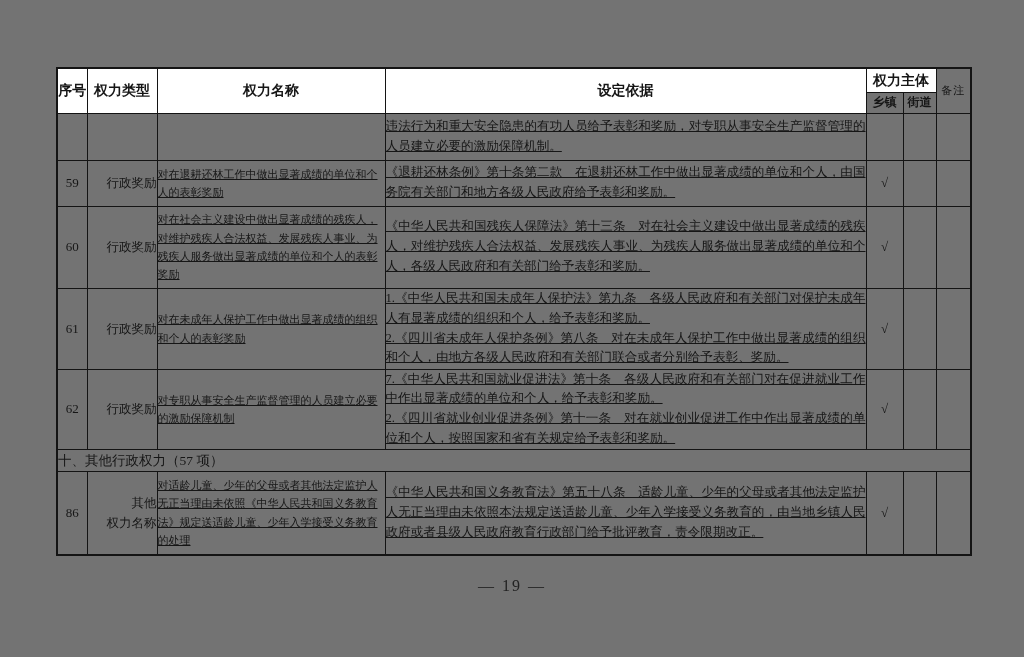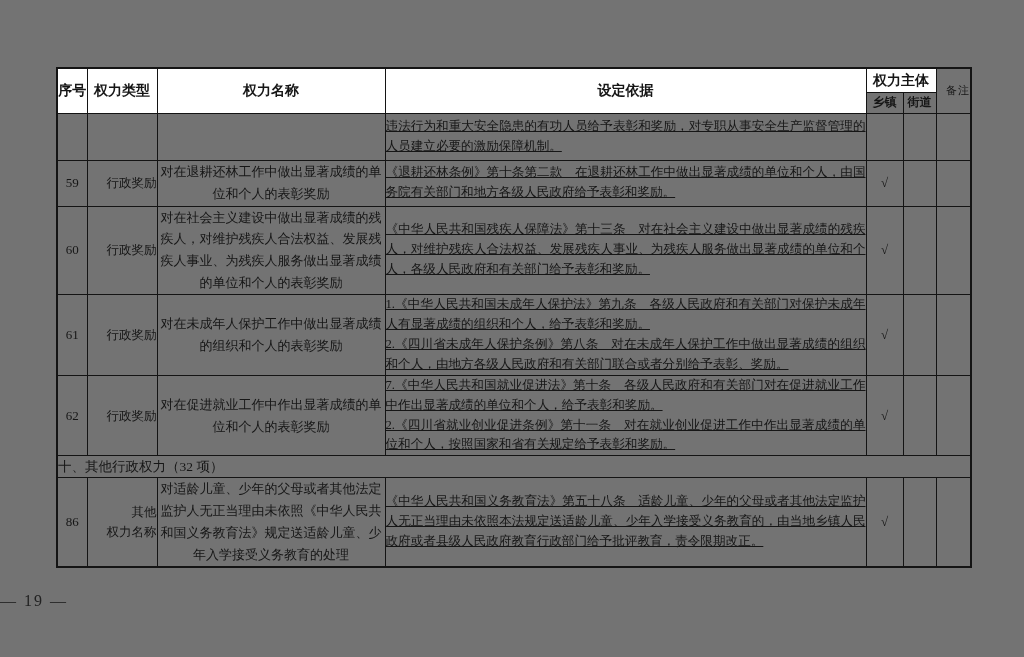--- a/index.html
+++ b/index.html
@@ -49,41 +49,42 @@
   th.hdr-sub {
     font-family: "Liberation Sans", sans-serif;
     font-weight: 600;
     font-size: 12px;
     text-align: center;
   }
   th.hdr-remark {
     font-family: "Liberation Serif", serif;
     font-weight: 500;
     font-size: 11px;
-    text-align: right;
+    text-align: center;
     letter-spacing: 1px;
   }
   
   td.c-seq {
     text-align: center;
     font-size: 13px;
     margin-left: 36px;
   }
   td.c-type {
     text-align: right;
     font-size: 12.5px;
     line-height: 1.6;
     white-space: pre-line;
     padding: 0 2px;
   }
   td.c-name {
-    text-align: center;
-    font-size: 13px;
+    text-align: left;
+    font-size: 11px;
     line-height: 1.68;
     padding: 2px 6px;
+    text-decoration: underline;
   }
   td.c-basis {
     text-align: justify;
     font-size: 12.6px;
     line-height: 1.58;
     padding: 2px 7px;
     white-space: pre-line;
     text-decoration: underline;
   }
   td.c-check {
@@ -91,23 +92,23 @@
     font-size: 13px;
   }
   td.c-section {
     text-align: left;
     font-size: 13.5px;
     padding: 1px 4px;
   }
   .footer {
     position: absolute;
     left: 0;
-    top: 592px;
+    top: 577px;
     width: 1024px;
-    text-align: left;
+    text-align: center;
     font-size: 16px;
     letter-spacing: 2px;
     color: #222222;
     font-family: "Liberation Serif", serif;
   }
 </style>
 </head>
 <body>
 
 <div class="page">
@@ -170,29 +171,29 @@
           <td class="c-name">对在未成年人保护工作中做出显著成绩的组织和个人的表彰奖励</td>
           <td class="c-basis">1.《中华人民共和国未成年人保护法》第九条　各级人民政府和有关部门对保护未成年人有显著成绩的组织和个人，给予表彰和奖励。
 2.《四川省未成年人保护条例》第八条　对在未成年人保护工作中做出显著成绩的组织和个人，由地方各级人民政府和有关部门联合或者分别给予表彰、奖励。</td>
           <td class="c-check">√</td>
           <td class="c-check"></td>
           <td class="c-check"></td>
         </tr>
         <tr style="height:77px">
           <td class="c-seq">62</td>
           <td class="c-type">行政奖励</td>
-          <td class="c-name">对在促进就业工作中作出显著成绩的单位和个人的表彰奖励</td>
+          <td class="c-name">对专职从事安全生产监督管理的人员建立必要的激励保障机制</td>
           <td class="c-basis">7.《中华人民共和国就业促进法》第十条　各级人民政府和有关部门对在促进就业工作中作出显著成绩的单位和个人，给予表彰和奖励。
 2.《四川省就业创业促进条例》第十一条　对在就业创业促进工作中作出显著成绩的单位和个人，按照国家和省有关规定给予表彰和奖励。</td>
           <td class="c-check">√</td>
           <td class="c-check"></td>
           <td class="c-check"></td>
         </tr>
         <tr style="height:22px">
-          <td class="c-section" colspan="7">十、其他行政权力（32 项）</td>
+          <td class="c-section" colspan="7">十、其他行政权力（57 项）</td>
         </tr>
         <tr style="height:83px">
           <td class="c-seq">86</td>
           <td class="c-type">其他
 权力名称</td>
           <td class="c-name">对适龄儿童、少年的父母或者其他法定监护人无正当理由未依照《中华人民共和国义务教育法》规定送适龄儿童、少年入学接受义务教育的处理</td>
           <td class="c-basis">《中华人民共和国义务教育法》第五十八条　适龄儿童、少年的父母或者其他法定监护人无正当理由未依照本法规定送适龄儿童、少年入学接受义务教育的，由当地乡镇人民政府或者县级人民政府教育行政部门给予批评教育，责令限期改正。</td>
           <td class="c-check">√</td>
           <td class="c-check"></td>
           <td class="c-check"></td>

